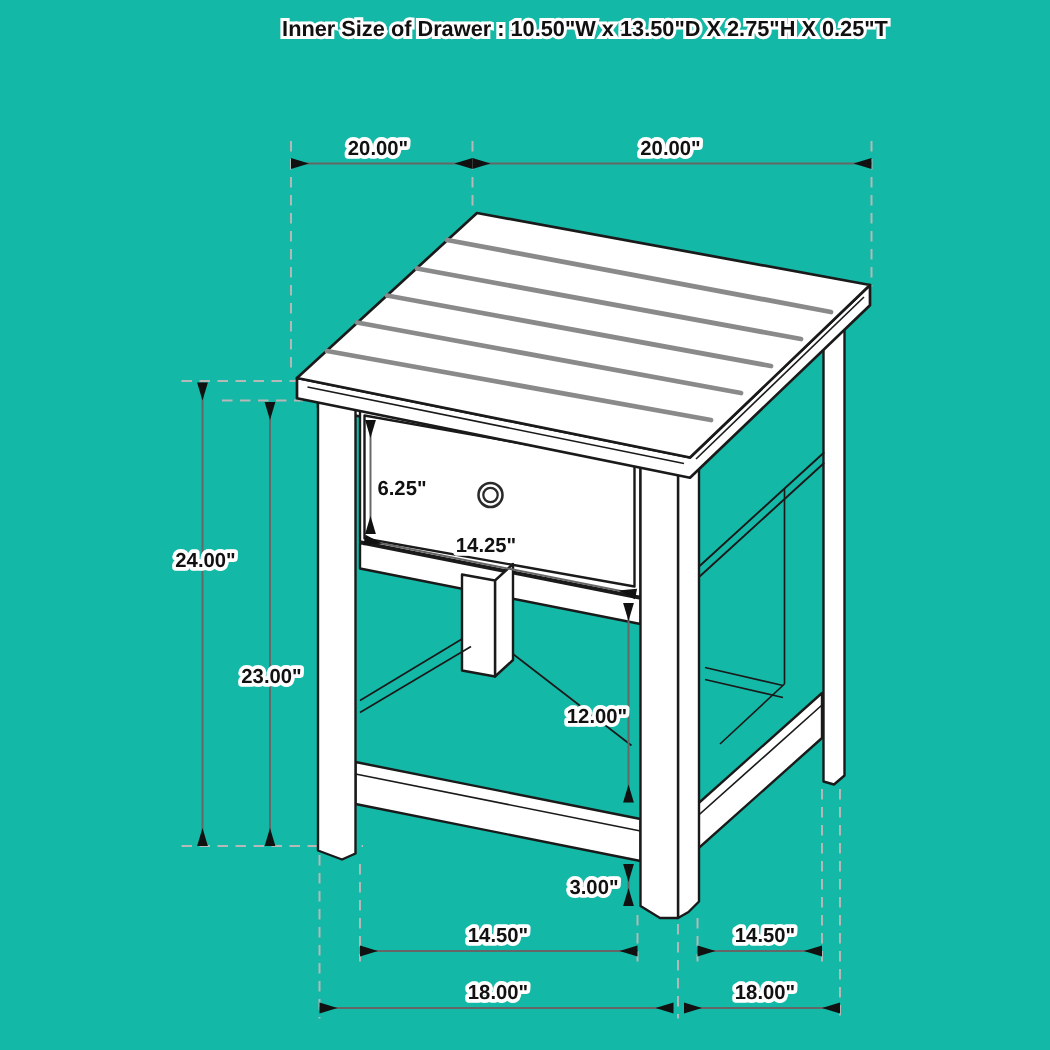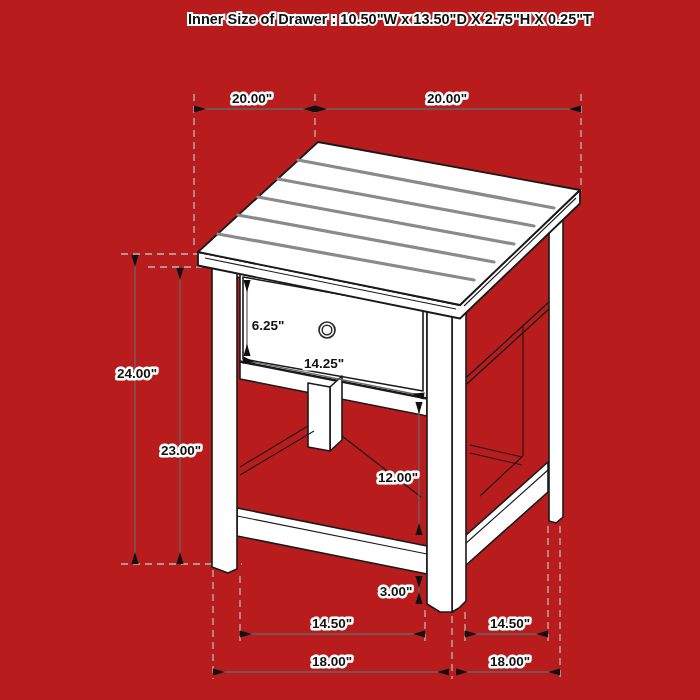--- a/index.html
+++ b/index.html
@@ -1,16 +1,16 @@
 <!DOCTYPE html>
 <html><head>
 <meta charset="utf-8">
 <style>
   html,body{margin:0;padding:0;background:#ffffff;}
-  .page{position:relative;width:700px;height:700px;background:#b91c1c;font-family:"Liberation Sans",sans-serif;overflow:hidden;}
+  .page{position:relative;width:700px;height:700px;background:#14b8a6;font-family:"Liberation Sans",sans-serif;overflow:hidden;}
   svg{display:block;}
   .art{fill:#ffffff;stroke:#1a1a1a;stroke-width:1.6;stroke-linejoin:round;}
   .artline{fill:none;stroke:#1a1a1a;stroke-width:1.3;stroke-linejoin:round;stroke-linecap:round;}
   .thin{fill:none;stroke:#1a1a1a;stroke-width:1.1;}
   .plank{fill:none;stroke:#8a8a8a;stroke-width:3.2;stroke-linecap:round;}
   .dimline{fill:none;stroke:#666666;stroke-width:1.3;}
   .ext{fill:none;stroke:#b8b8b8;stroke-width:1.3;stroke-dasharray:7 5;}
   text.dim{font-family:"Liberation Sans",sans-serif;font-size:13.5px;font-weight:bold;fill:#111;text-anchor:middle;paint-order:stroke;stroke:#ffffff;stroke-width:5px;stroke-linejoin:round;}
   text.title{font-family:"Liberation Sans",sans-serif;font-size:14.5px;font-weight:bold;fill:#111;text-anchor:middle;paint-order:stroke;stroke:#fff;stroke-width:4px;}
 </style>

